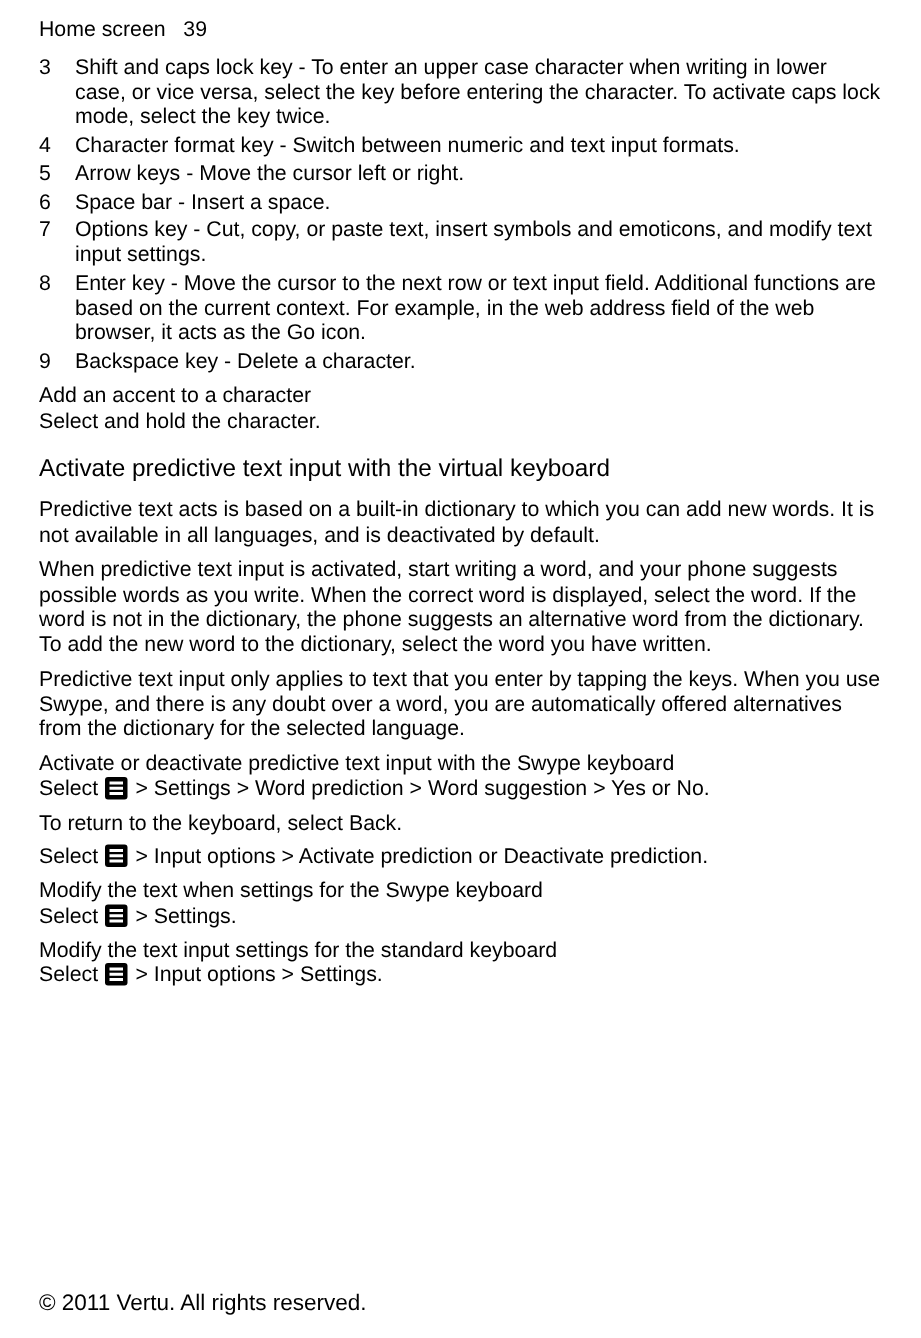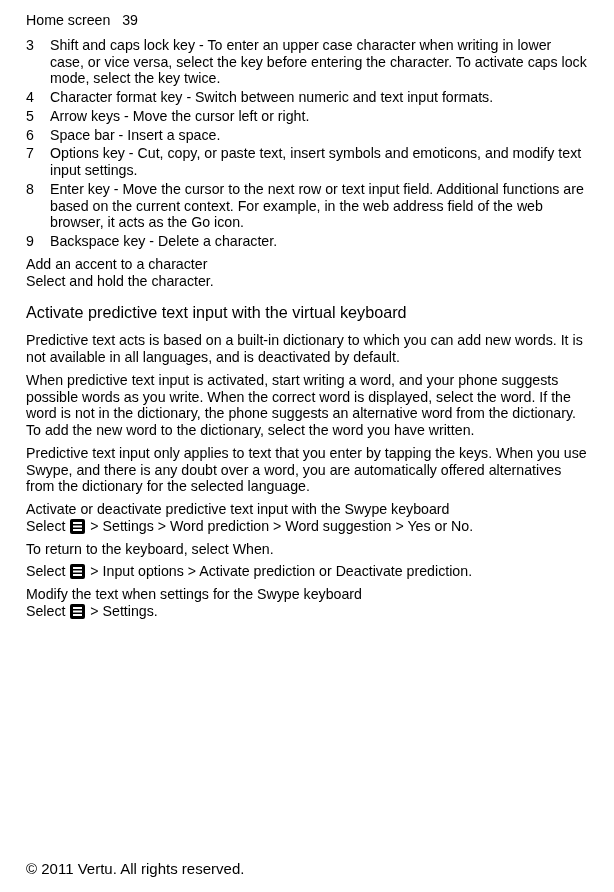--- a/index.html
+++ b/index.html
@@ -131,34 +131,40 @@
     <div class="para">Predictive text input only applies to text that you enter by tapping the keys. When you use Swype, and there is any doubt over a word, you are automatically offered alternatives from the dictionary for the selected language.</div>
 
     <div class="para">
       <div class="bold">Activate or deactivate predictive text input with the Swype keyboard</div>
       <div>
         <span>Select </span><span class="menu-icon"></span><span> &gt; </span><span class="bold">Settings</span><span> &gt; </span><span class="bold">Word prediction</span><span> &gt; </span><span class="bold">Word suggestion</span><span> &gt; </span><span class="bold">Yes</span><span> or </span><span class="bold">No</span><span>.</span>
       </div>
     </div>
 
     <div class="para">
-      <span>To return to the keyboard, select </span><span class="bold">When</span><span>.</span>
+      <span>To return to the keyboard, select </span><span class="bold">Back</span><span>.</span>
     </div>
 
     <div class="para">
       <div>
         <span>Select </span><span class="menu-icon"></span><span> &gt; </span><span class="bold">Input options</span><span> &gt; </span><span class="bold">Activate prediction</span><span> or </span><span class="bold">Deactivate prediction</span><span>.</span>
       </div>
     </div>
 
     <div class="para">
       <div class="bold">Modify the text when settings for the Swype keyboard</div>
       <div>
         <span>Select </span><span class="menu-icon"></span><span> &gt; </span><span class="bold">Settings</span><span>.</span>
       </div>
     </div>
 
+    <div class="para">
+      <div class="bold">Modify the text input settings for the standard keyboard</div>
+      <div>
+        <span>Select </span><span class="menu-icon"></span><span> &gt; </span><span class="bold">Input options</span><span> &gt; </span><span class="bold">Settings</span><span>.</span>
+      </div>
+    </div>
 
   </div>
 
   <div class="footer">© 2011 Vertu. All rights reserved.</div>
 
 </div>
 
 </body></html>

